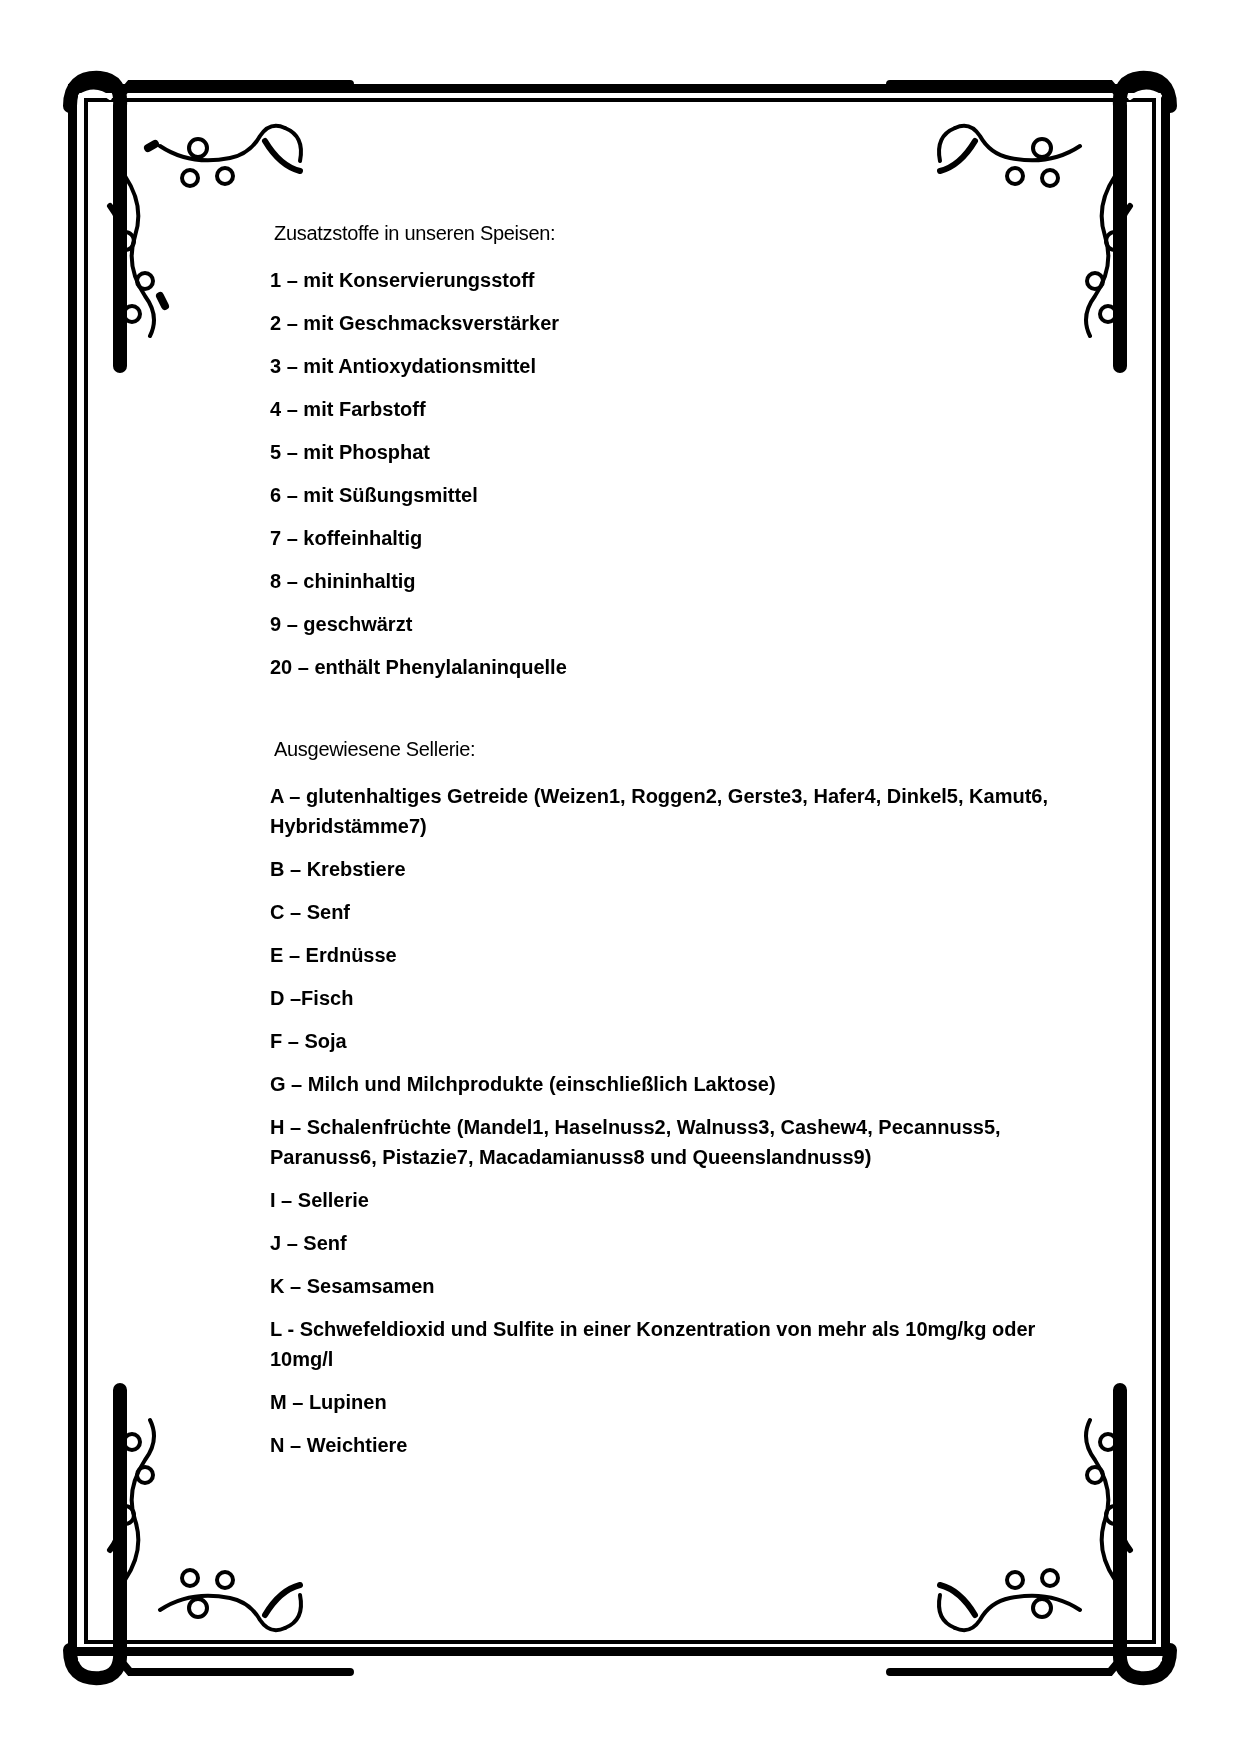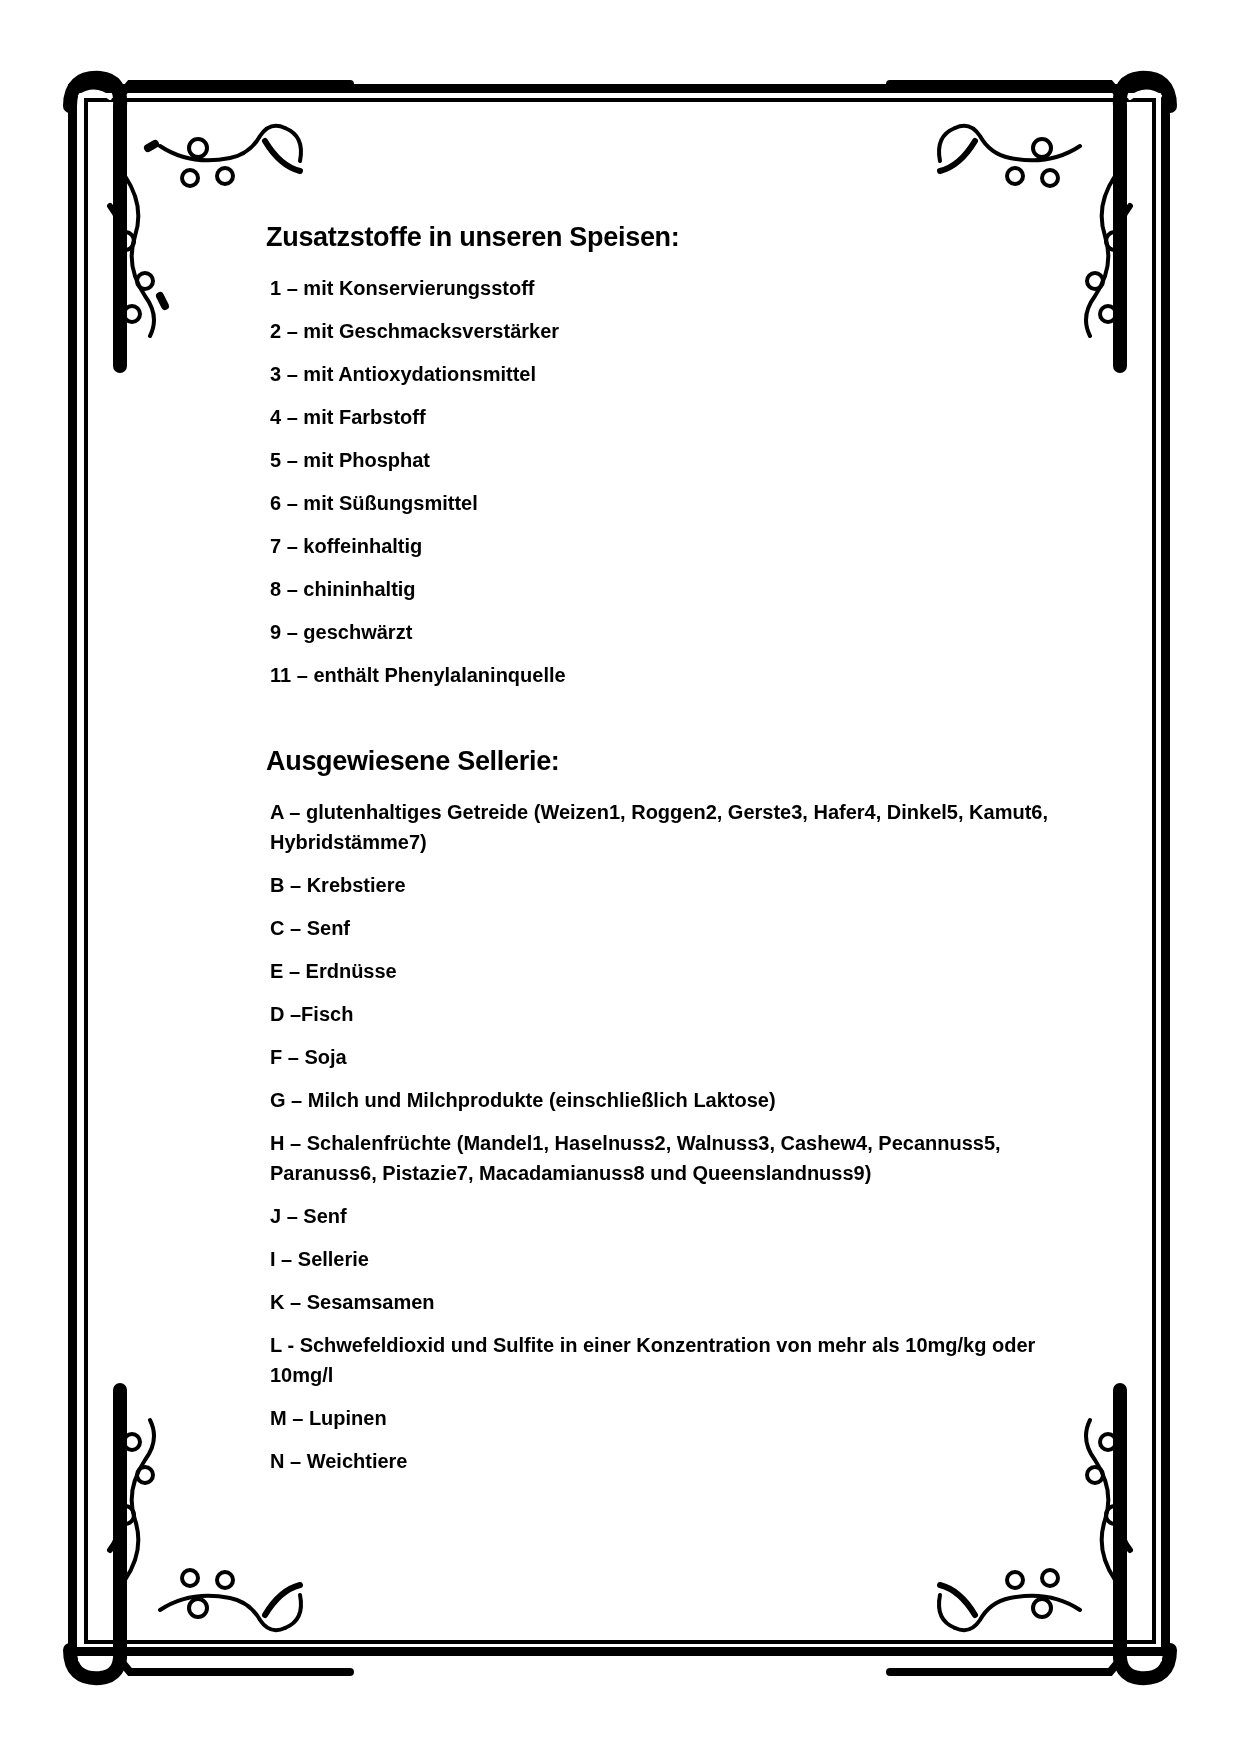--- a/index.html
+++ b/index.html
@@ -9,21 +9,21 @@
                    border: 9px solid #000; box-sizing: border-box; }
     .frame-inner { position: absolute; left: 84px; top: 98px; width: 1072px; height: 1546px;
                    border: 4px solid #000; box-sizing: border-box; }
     .corner { position: absolute; width: 320px; height: 320px; }
     .corner svg { width: 100%; height: 100%; display: block; }
     .c-tl { left: 50px; top: 66px; }
     .c-tr { left: 870px; top: 66px; transform: scaleX(-1); }
     .c-bl { left: 50px; top: 1370px; transform: scaleY(-1); }
     .c-br { left: 870px; top: 1370px; transform: scale(-1,-1); }
     .content { position: absolute; left: 258px; top: 222px; width: 820px; }
-    h1 { font-size: 27px; font-weight: bold; margin: 0 0 20px 8px; letter-spacing: -0.3px; }
+    h1 { font-size: 20px; font-weight: normal; margin: 0 0 20px 16px; letter-spacing: -0.3px; }
     h1.second { margin-top: 56px; }
     .item { font-size: 20px; font-weight: bold; line-height: 30px; margin: 0 0 13px 0; }
     ul { list-style: none; margin: 12px; padding: 0; }
   </style>
 </head>
 <body>
 
 <div class="frame-outer"></div>
 <div class="frame-inner"></div>
 
@@ -107,33 +107,33 @@
   <ul>
     <li class="item">1 – mit Konservierungsstoff</li>
     <li class="item">2 – mit Geschmacksverstärker</li>
     <li class="item">3 – mit Antioxydationsmittel</li>
     <li class="item">4 – mit Farbstoff</li>
     <li class="item">5 – mit Phosphat</li>
     <li class="item">6 – mit Süßungsmittel</li>
     <li class="item">7 – koffeinhaltig</li>
     <li class="item">8 – chininhaltig</li>
     <li class="item">9 – geschwärzt</li>
-    <li class="item">11 – enthält Phenylalaninquelle</li>
+    <li class="item">20 – enthält Phenylalaninquelle</li>
   </ul>
 
   <h1 class="second">Ausgewiesene Sellerie:</h1>
   <ul>
     <li class="item">A – glutenhaltiges Getreide (Weizen1, Roggen2, Gerste3, Hafer4, Dinkel5, Kamut6, Hybridstämme7)</li>
     <li class="item">B – Krebstiere</li>
     <li class="item">C – Senf</li>
     <li class="item">E – Erdnüsse</li>
     <li class="item">D –Fisch</li>
     <li class="item">F – Soja</li>
     <li class="item">G – Milch und Milchprodukte (einschließlich Laktose)</li>
     <li class="item">H – Schalenfrüchte (Mandel1, Haselnuss2, Walnuss3, Cashew4, Pecannuss5, Paranuss6, Pistazie7, Macadamianuss8 und Queenslandnuss9)</li>
+    <li class="item">I – Sellerie</li>
     <li class="item">J – Senf</li>
-    <li class="item">I – Sellerie</li>
     <li class="item">K – Sesamsamen</li>
     <li class="item">L - Schwefeldioxid und Sulfite in einer Konzentration von mehr als 10mg/kg oder 10mg/l</li>
     <li class="item">M – Lupinen</li>
     <li class="item">N – Weichtiere</li>
   </ul>
 </div>
 
 </body></html>

